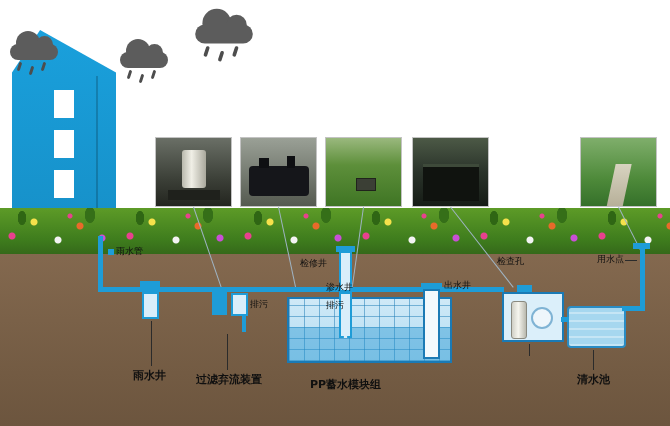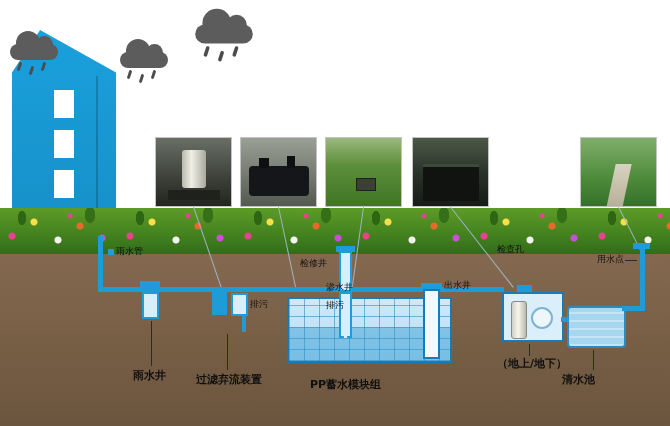--- a/index.html
+++ b/index.html
@@ -174,34 +174,33 @@
   </div>
   <div class="lbl-s" style="left:326px;top:283px">
     <span>渗水井</span>
   </div>
   <div class="lbl-s" style="left:326px;top:301px">
     <span>排污</span>
   </div>
   <div class="lbl-s" style="left:444px;top:281px">
     <span>出水井</span>
   </div>
-  <div class="lbl-s" style="left:497px;top:245px">
+  <div class="lbl-s" style="left:497px;top:257px">
     <span>检查孔</span>
   </div>
   <div class="lbl-s" style="left:597px;top:255px">
     <span>用水点</span>
   </div>
 
   <div class="lbl-b" style="left:133px;top:368px">雨水井</div>
   <div class="lbl-b" style="left:196px;top:372px">过滤弃流装置</div>
   <div class="lbl-b" style="left:310px;top:377px">PP蓄水模块组</div>
   <div class="reuse-lbl">
-    <div>（地上/地下）</div>
-  </div>
-  <div class="lbl-b" style="left:562px;top:372px">清水池</div>
+  </div>
+  <div class="lbl-b" style="left:577px;top:372px">清水池</div>
 
   <div class="leader" style="left:151px;top:321px;height:45px"></div>
   <div class="leader" style="left:227px;top:334px;height:36px"></div>
   <div class="leader" style="left:529px;top:344px;height:12px"></div>
   <div class="leader" style="left:593px;top:350px;height:20px"></div>
   <div class="leader-h" style="left:625px;top:260px;width:12px"></div>
 
 </div>
 
 </body></html>

